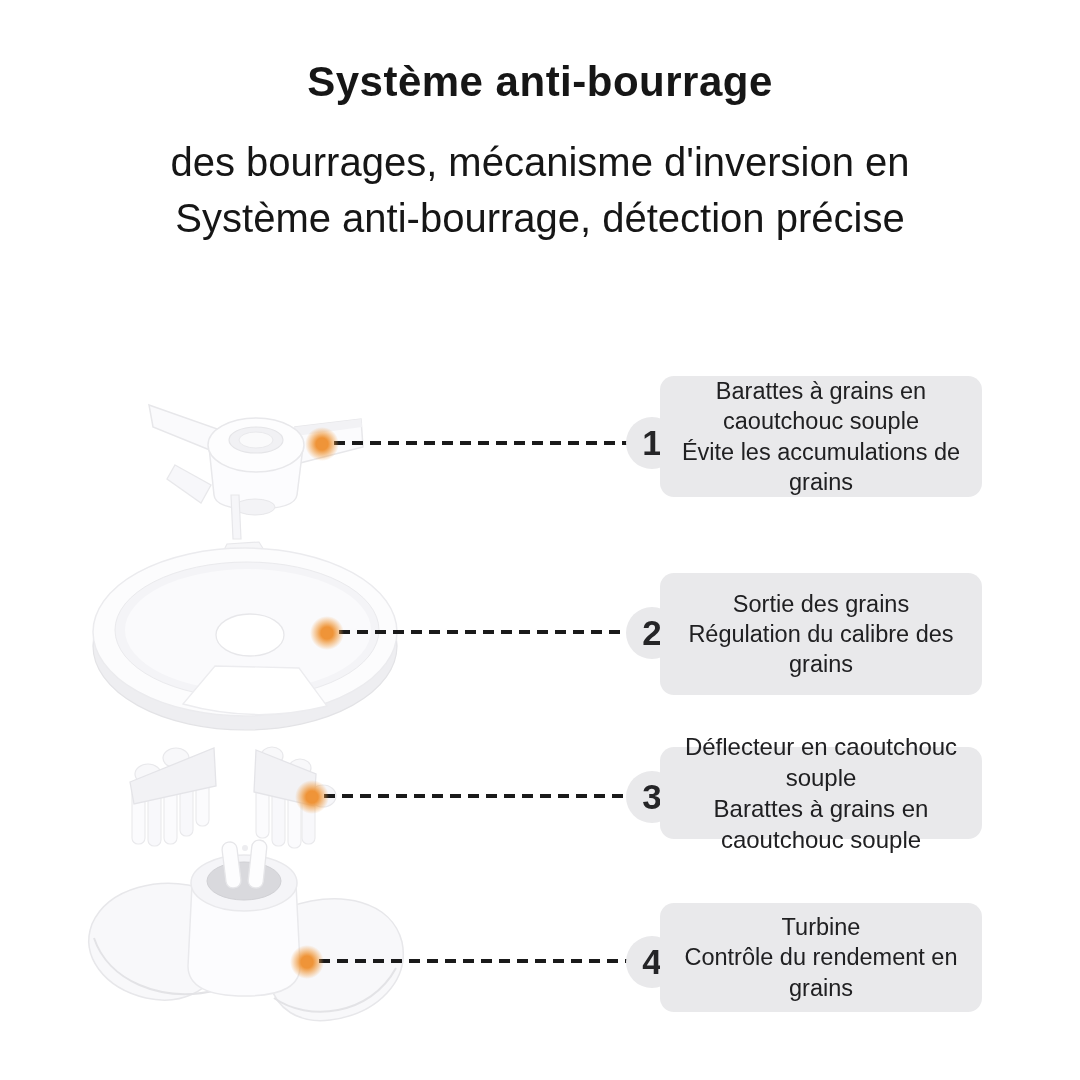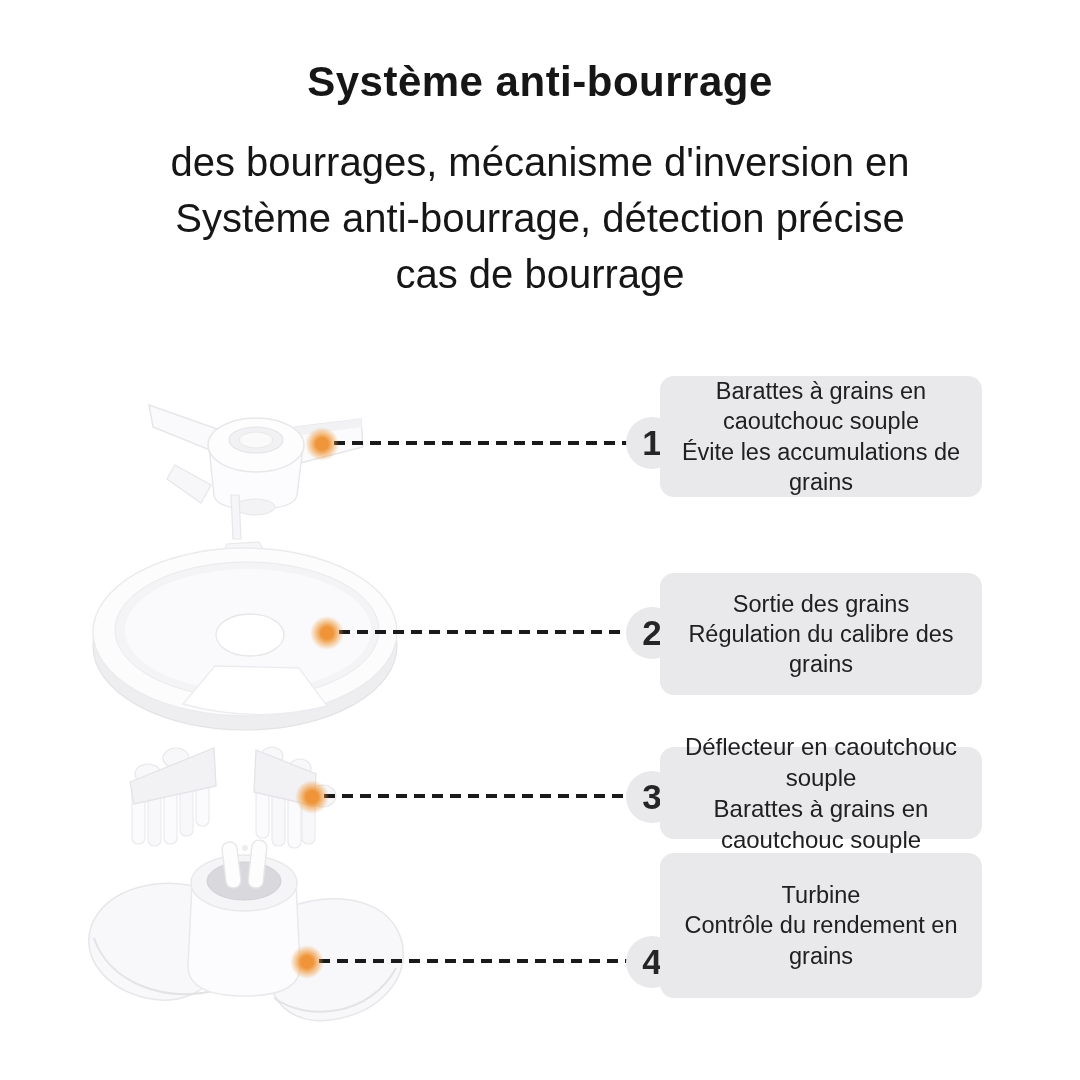--- a/index.html
+++ b/index.html
@@ -39,21 +39,20 @@
 </style>
 </head>
 <body>
 
 <div class="canvas">
 
   <div class="header">
     <div class="title">Système anti-bourrage</div>
     <div class="subtitle-line">des bourrages, mécanisme d'inversion en</div>
     <div class="subtitle-line">Système anti-bourrage, détection précise</div>
-    <div class="subtitle-line">cas de bourrage</div>
   </div>
 
   <svg class="part" style="left:135px;top:395px;" width="235" height="150" viewBox="0 0 235 150">
 
     <polygon points="14,10 88,36 92,62 18,32" fill="#fafafc" stroke="#e7e7ea" stroke-width="1.5"></polygon>
 
     <polygon points="160,32 226,24 228,52 165,68" fill="#fbfbfd" stroke="#e7e7ea" stroke-width="1.5"></polygon>
     <polygon points="160,32 226,24 227,32 161,41" fill="#f2f2f5" stroke="none"></polygon>
 
     <path d="M74,52 L79,100 Q80,114 120,114 Q160,114 162,100 L168,52 Z" fill="#fcfcfe" stroke="#e8e8eb" stroke-width="1.5"></path>
@@ -147,18 +146,18 @@
     <div class="callout-text">Évite les accumulations de grains</div>
   </div>
   <div class="callout-box" style="top:564px;height:122px;margin-top:9px;">
     <div class="callout-text">Sortie des grains</div>
     <div class="callout-text">Régulation du calibre des grains</div>
   </div>
   <div class="callout-box small" style="top:747px;height:92px;">
     <div class="callout-text">Déflecteur en caoutchouc souple</div>
     <div class="callout-text">Barattes à grains en caoutchouc souple</div>
   </div>
-  <div class="callout-box" style="top:853px;height:145px;">
+  <div class="callout-box" style="top:903px;height:109px;">
     <div class="callout-text">Turbine</div>
     <div class="callout-text">Contrôle du rendement en grains</div>
   </div>
 
 </div>
 
 </body></html>

